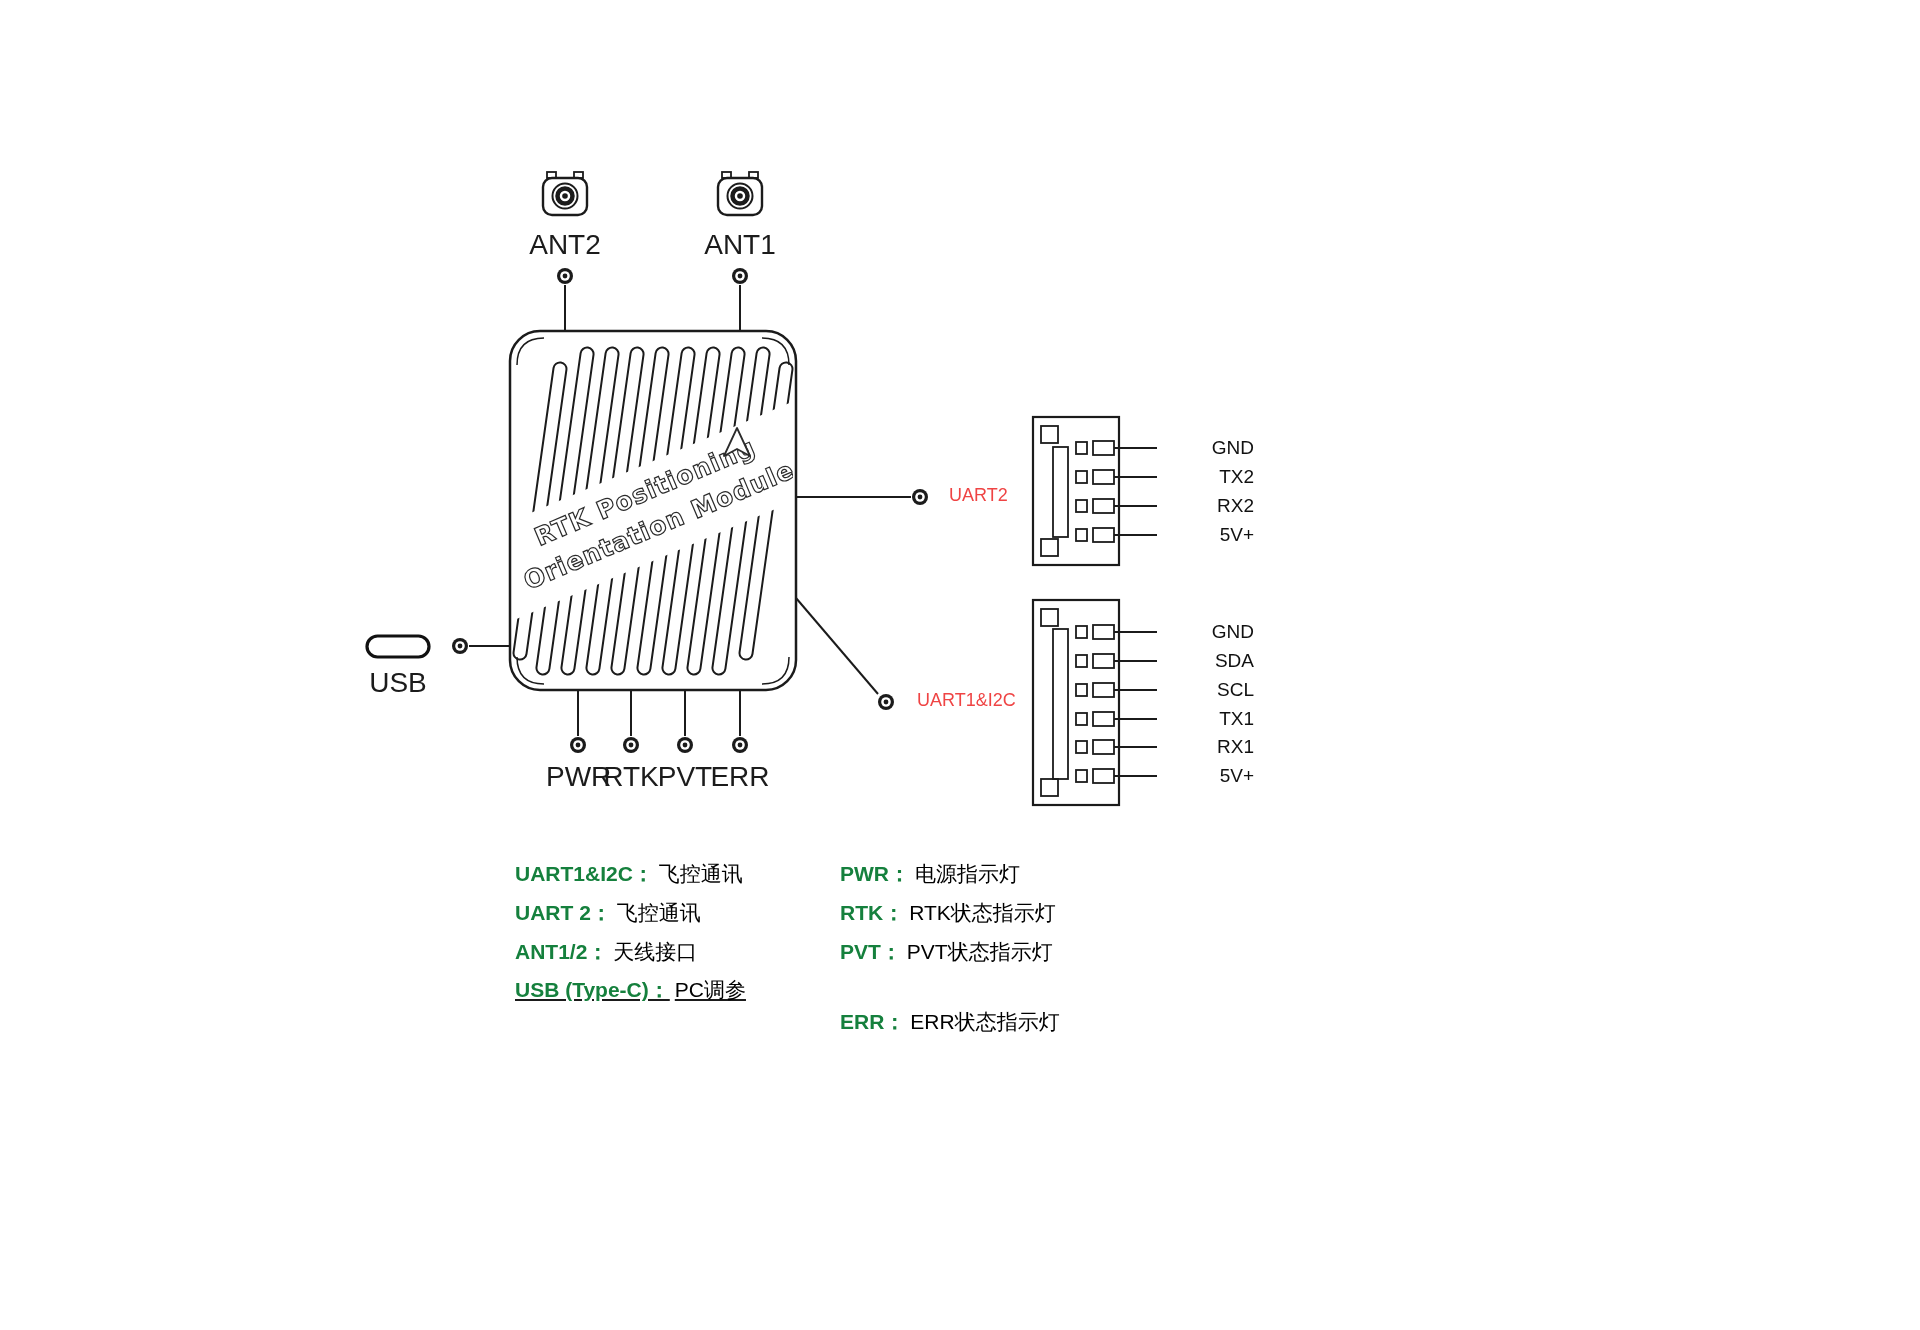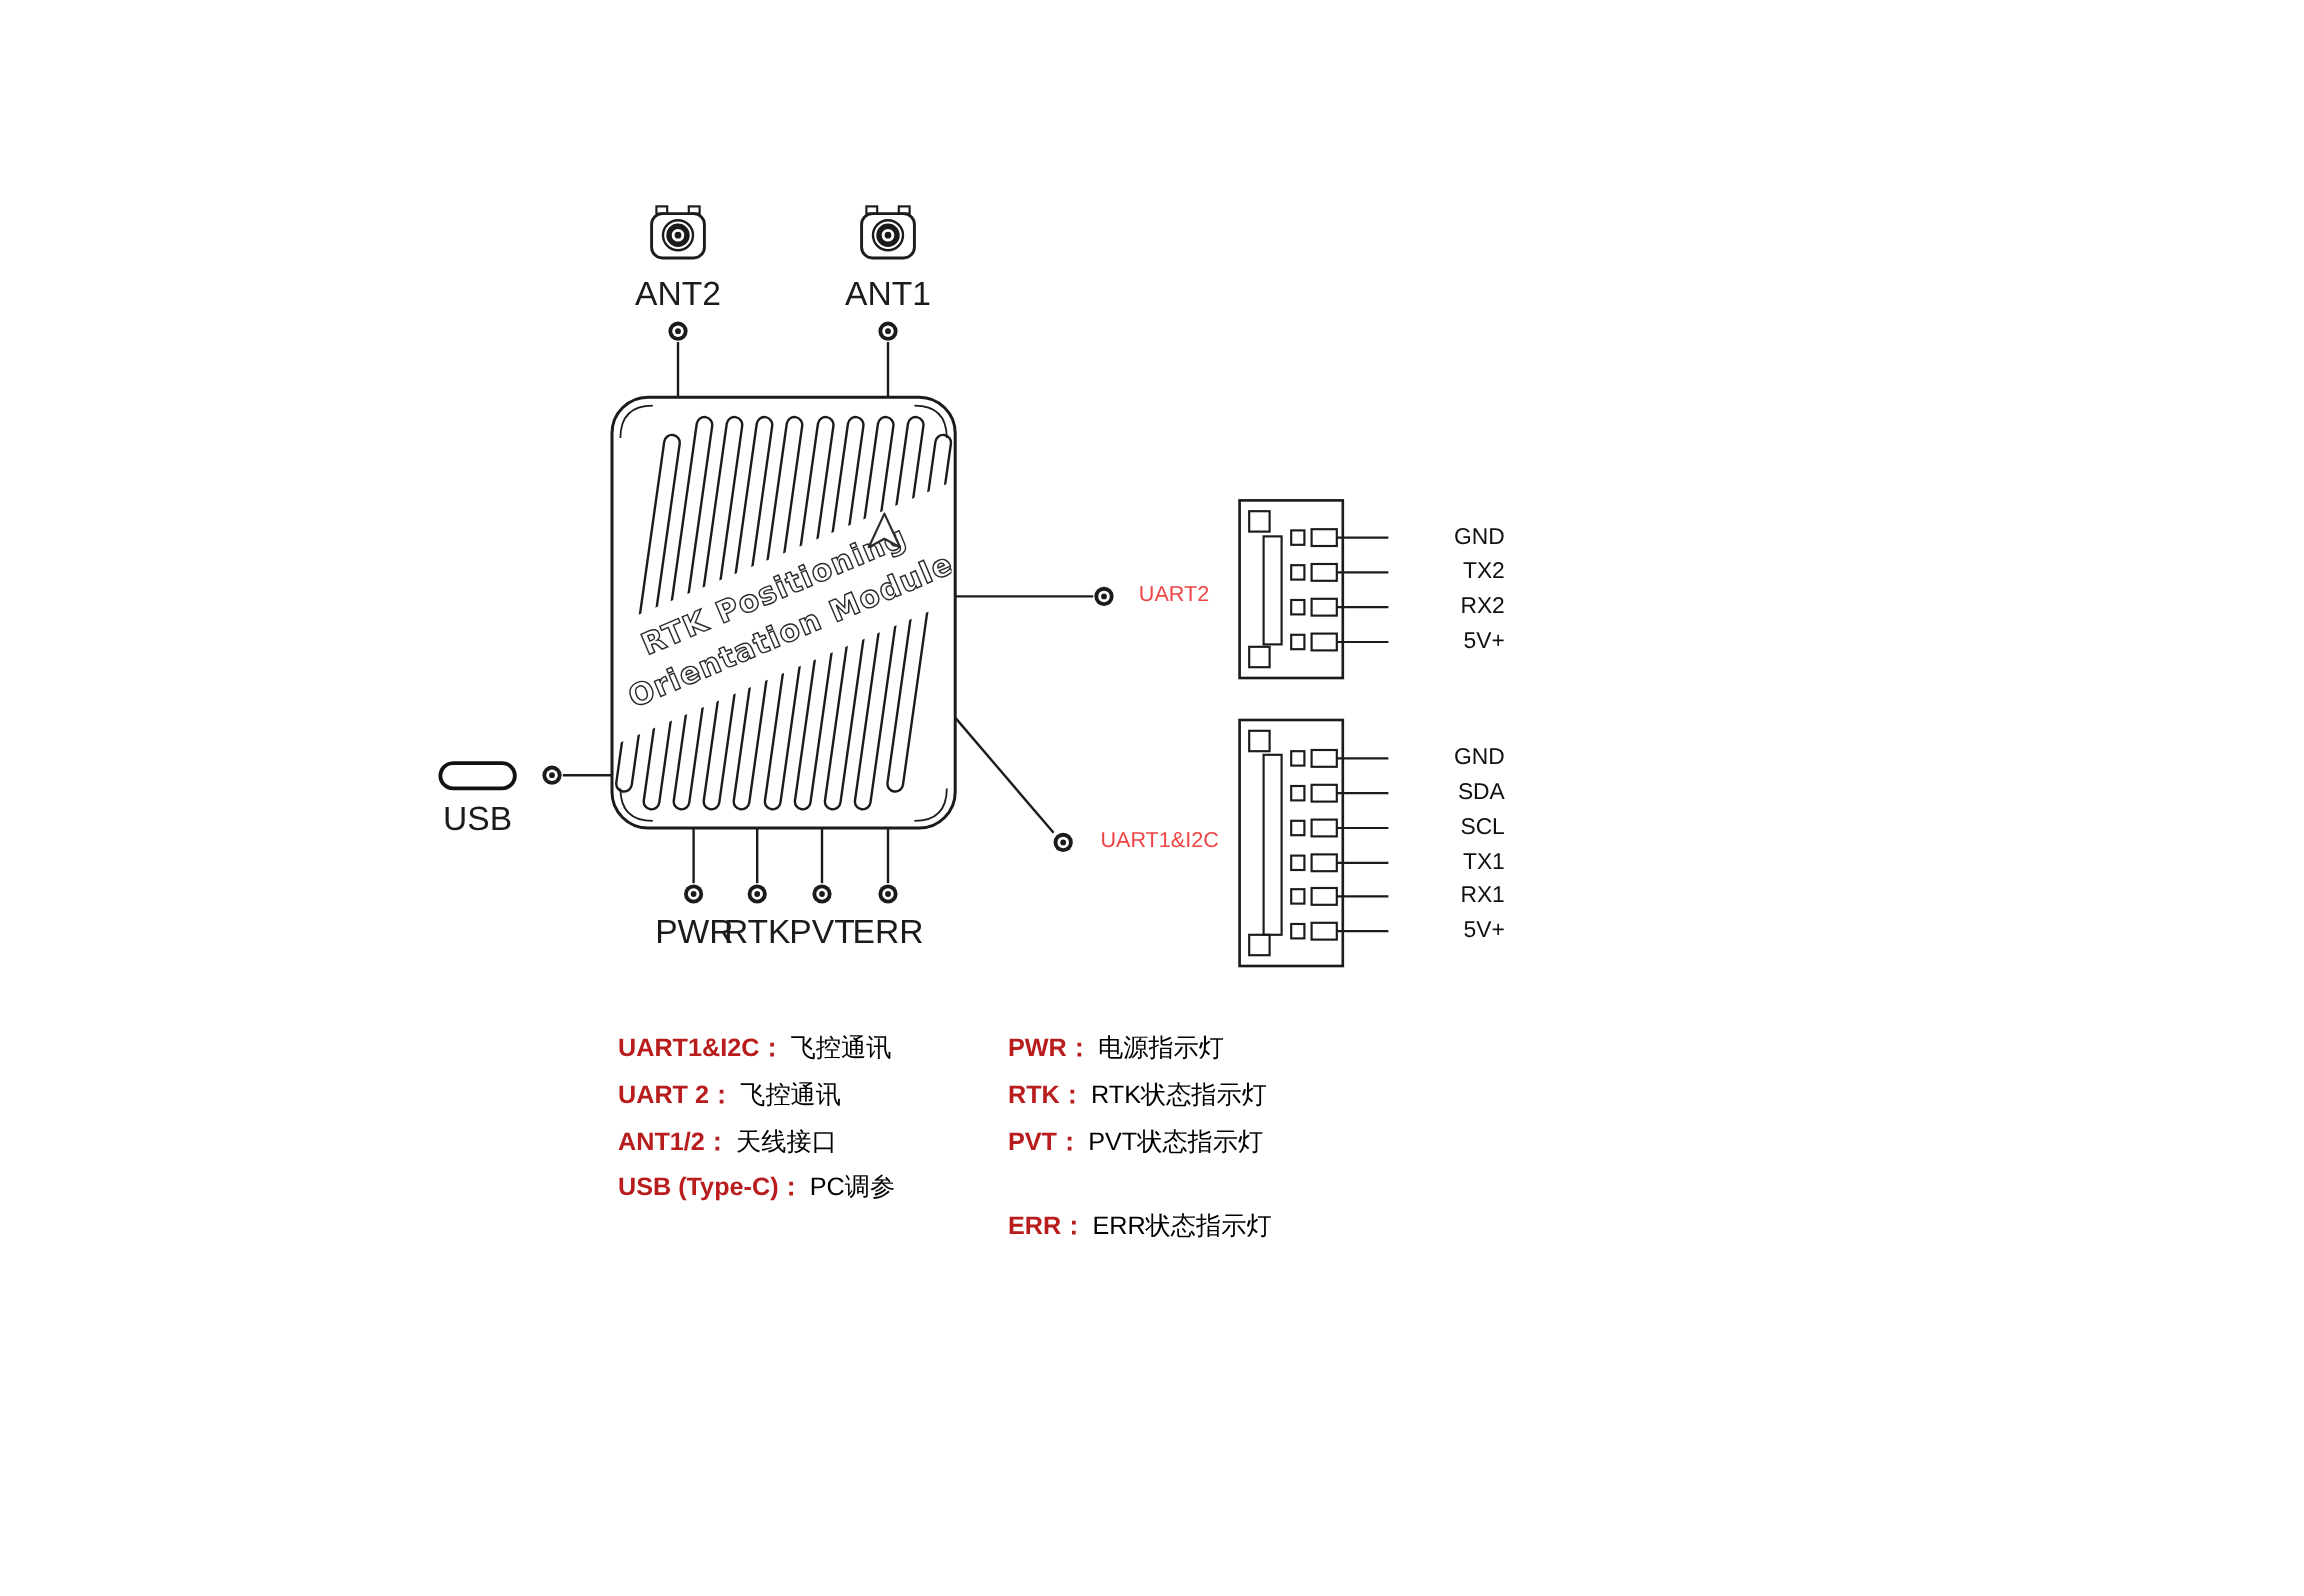--- a/index.html
+++ b/index.html
@@ -19,21 +19,21 @@
     font-size: 47px; font-weight: 700; letter-spacing: 3px;
     background: linear-gradient(90deg, #1867F2, #00BAF8);
     -webkit-background-clip: text; background-clip: text;
     color: transparent; -webkit-text-fill-color: transparent;
   }
   .lbl { font-size: 28px; color: #1b1b1b; }
   .center { text-align: center; }
   .port-label { font-size: 18px; color: #ef4444; }
   .pin-label { left: 1164px; width: 90px; height: 26px; line-height: 26px; font-size: 19px; color: #111; text-align: right; }
   .legend-row { height: 30px; line-height: 30px; font-size: 21px; white-space: nowrap; }
-  .legend-term { font-weight: 700; color: #b91c1c; }
+  .legend-term { font-weight: 700; color: #15803d; }
   .legend-desc { margin-left: 5px; color: #000000; }
   svg { position: absolute; left: 0; top: 0; }
   .module-text {
     font-family: "DejaVu Sans", "Liberation Sans", sans-serif;
     font-size: 25px; font-weight: 700; letter-spacing: 1px;
     fill: #ffffff; stroke: #2b2b2b; stroke-width: 1.2px;
     text-anchor: middle;
   }
 </style>
 </head>
@@ -237,21 +237,21 @@
 
   <div class="abs legend-row" style="left:515px; top:859px;">
     <span class="legend-term">UART1&amp;I2C：</span><span class="legend-desc">飞控通讯</span>
   </div>
   <div class="abs legend-row" style="left:515px; top:898px;">
     <span class="legend-term">UART 2：</span><span class="legend-desc">飞控通讯</span>
   </div>
   <div class="abs legend-row" style="left:515px; top:937px;">
     <span class="legend-term">ANT1/2：</span><span class="legend-desc">天线接口</span>
   </div>
-  <div class="abs legend-row" style="left:515px; top:975px;">
+  <div class="abs legend-row" style="left:515px; top:975px;text-decoration:underline;">
     <span class="legend-term">USB (Type-C)：</span><span class="legend-desc">PC调参</span>
   </div>
 
   <div class="abs legend-row" style="left:840px; top:859px;">
     <span class="legend-term">PWR：</span><span class="legend-desc">电源指示灯</span>
   </div>
   <div class="abs legend-row" style="left:840px; top:898px;">
     <span class="legend-term">RTK：</span><span class="legend-desc">RTK状态指示灯</span>
   </div>
   <div class="abs legend-row" style="left:840px; top:937px;">

